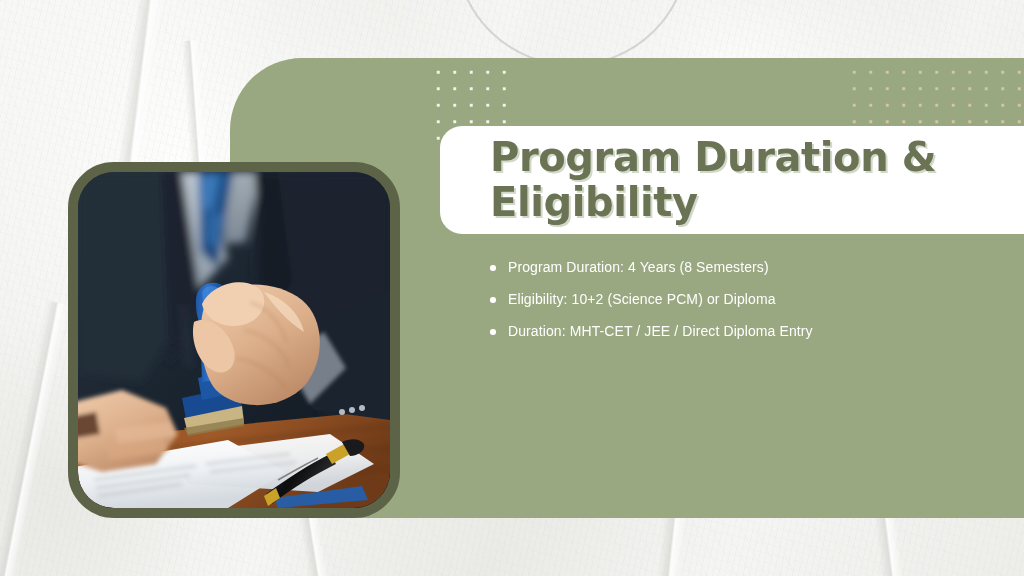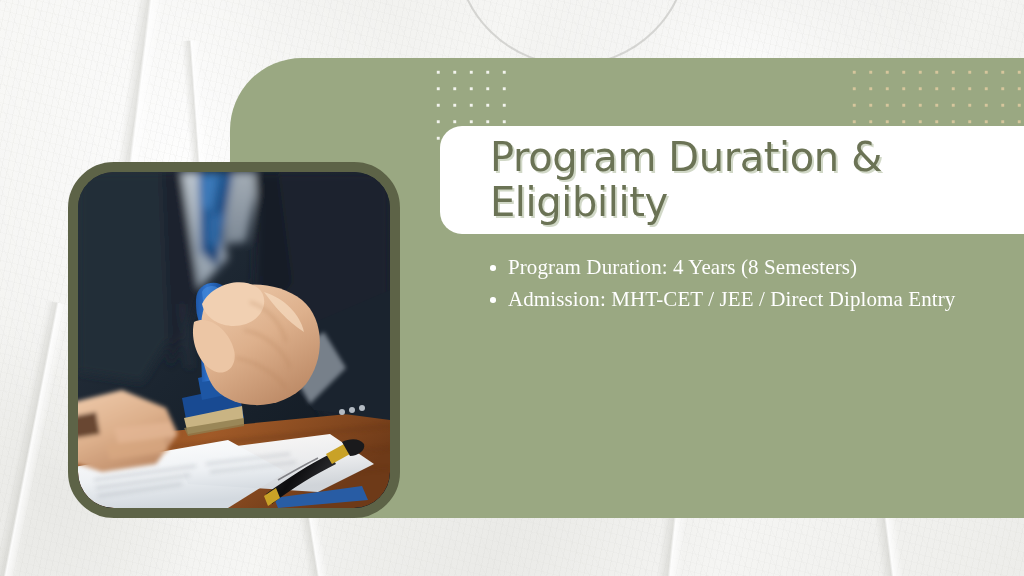--- a/index.html
+++ b/index.html
@@ -109,43 +109,43 @@
     border-bottom-left-radius: 22px;
     display: flex;
     align-items: center;
   }
   .title-text {
     margin: 0;
     padding: 0 0 0 50px;
     font-family: "DejaVu Sans", sans-serif;
     font-size: 40px;
     line-height: 1.12;
-    font-weight: 400;
+    font-weight: 700;
     letter-spacing: -0.4px;
     color: #6b7355;
     text-shadow: 2px 2px 0 rgba(154,168,130,0.45);
     white-space: pre-line;
   }
 
   
   .bullet-list {
     position: absolute;
     left: 486px;
     top: 252px;
     width: 510px;
     margin: 0;
     padding: 0;
     list-style: none;
   }
   .bullet-list li {
     position: relative;
     padding-left: 22px;
     margin-bottom: 1px;
-    font-family: Liberation Serif, serif;
-    font-size: 21px;
+    font-family: Liberation Sans, sans-serif;
+    font-size: 14px;
     line-height: 31px;
     color: #ffffff;
     letter-spacing: 0.1px;
   }
   .bullet-list li::before {
     content: "";
     position: absolute;
     left: 4px;
     top: 13px;
     width: 5.5px;
@@ -195,21 +195,22 @@
   <div class="dot-grid-white"></div>
   <div class="dot-grid-tan"></div>
 
   <div class="title-card">
     <h1 class="title-text">Program Duration &amp;
 Eligibility</h1>
   </div>
 
   <ul class="bullet-list">
     <li>Program Duration: 4 Years (8 Semesters)</li>
-    <li>Admission: MHT-CET / JEE / Direct Diploma Entry</li>
+    <li>Eligibility: 10+2 (Science PCM) or Diploma</li>
+    <li>Duration: MHT-CET / JEE / Direct Diploma Entry</li>
   </ul>
 
   <div class="photo-card">
     <div class="photo-inner">
       <svg class="photo-svg" viewBox="0 0 312 336" preserveAspectRatio="xMidYMid slice">
         <defs>
           <linearGradient id="suitGrad" x1="0" y1="0" x2="1" y2="1">
             <stop offset="0%" stop-color="#2b3440"></stop>
             <stop offset="45%" stop-color="#1b2530"></stop>
             <stop offset="100%" stop-color="#10171f"></stop>

